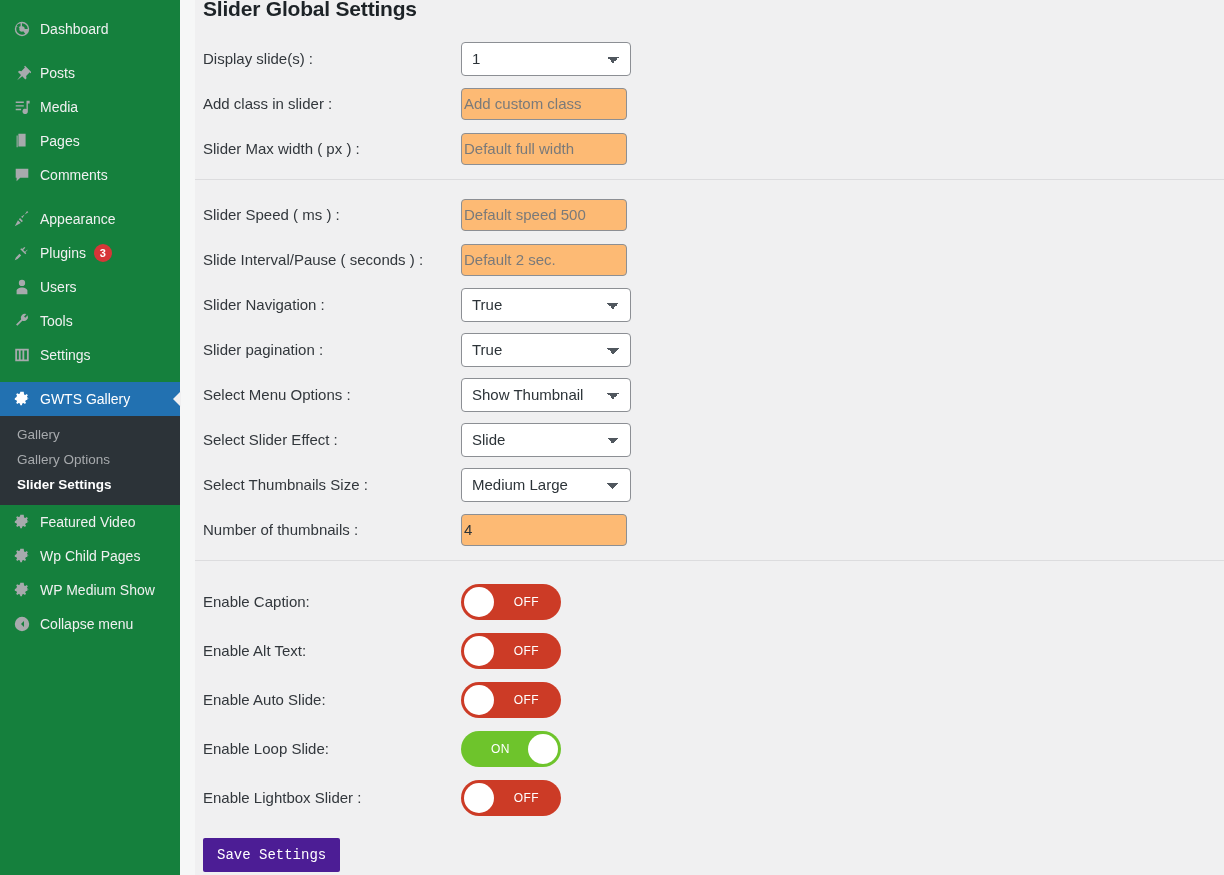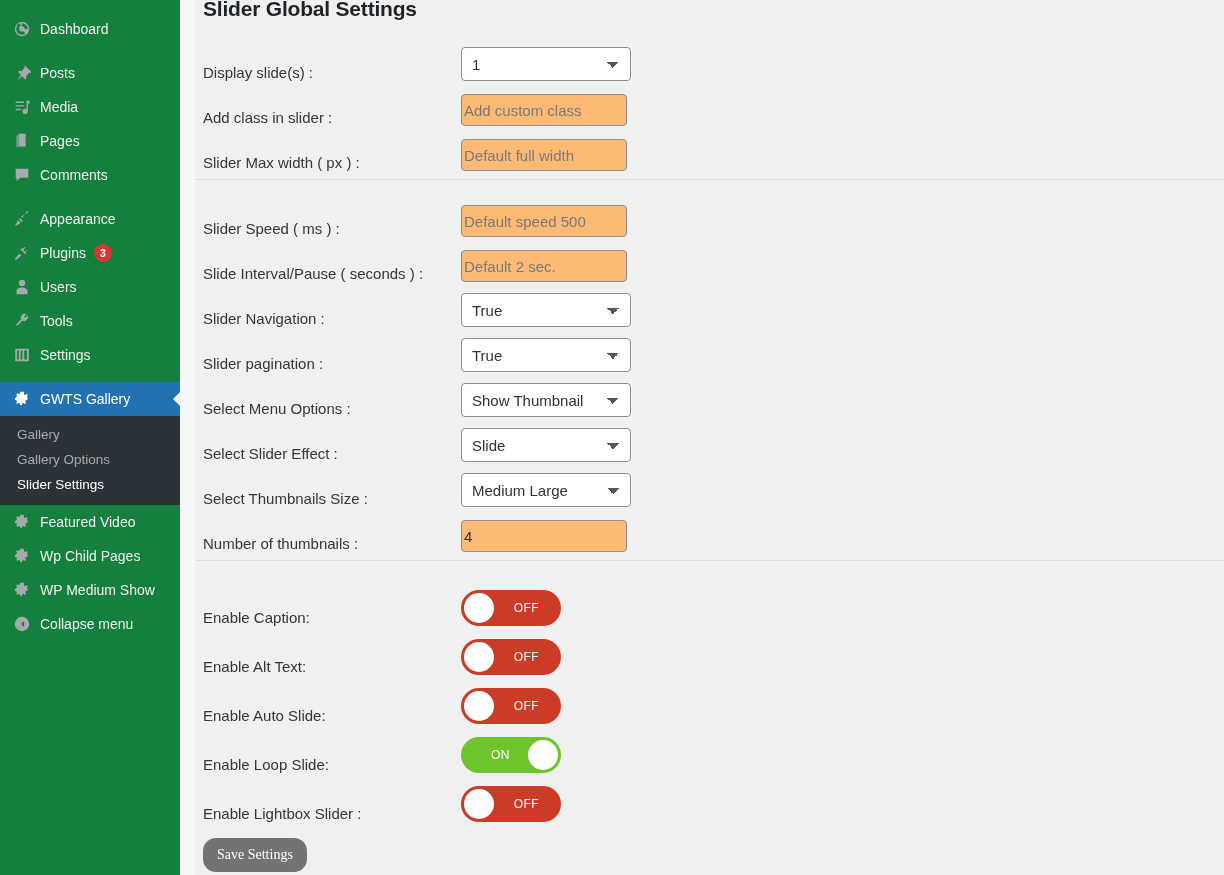--- a/index.html
+++ b/index.html
@@ -63,21 +63,21 @@
   }
   .submenu { background: #2c3338; padding: 6px 0 8px 5px; }
   .submenu-item {
     display: block;
     padding: 5px 0 5px 12px;
     font-size: 13.5px;
     color: #a7aaad;
     cursor: pointer;
     white-space: nowrap;
   }
-  .submenu-item.current { color: #fff; font-weight: normal; }
+  .submenu-item.current { color: #fff; font-weight: bold; }
 
   
   .gap-strip { width: 15px; flex: 0 0 15px; background: #f6f7f7; }
   .content {
     flex: 1 1 auto;
     background: #f0f0f1;
     position: relative;
     padding: 0;
     overflow: hidden;
   }
@@ -86,21 +86,21 @@
     font-weight: bold;
     color: #1d2327;
     padding: 0 0 0 8px;
     margin: -6px 0 0 0;
     line-height: 30px;
     letter-spacing: -0.2px;
   }
   .form-section { padding-left: 8px; }
   .row {
     display: flex;
-    align-items: flex-end;
+    align-items: center;
     height: 45px;
   }
   .row .label {
     width: 258px; flex: 0 0 258px;
     font-size: 15px;
     color: #32373c;
   }
   .field { flex: 0 0 auto; }
 
   select.ctl {
@@ -170,26 +170,26 @@
   .toggle .tl {
     font-size: 12px;
     color: #fff;
     letter-spacing: 0.4px;
   }
   .toggle.off .tl { margin-right: 22px; }
   .toggle.on  .tl { margin-left: 30px; }
 
   .save-btn {
     display: inline-block;
-    background: #737373;
+    background: #4c1d95;
     color: #fff;
     border: none;
-    border-radius: 13px;
+    border-radius: 2px;
     font-size: 14px;
-    font-family: Liberation Serif, serif;
+    font-family: Liberation Mono, monospace;
     padding: 9px 14px;
     cursor: pointer;
     margin-left: 8px;
   }
 </style>
 </head>
 <body>
 
 <div class="app">
 

